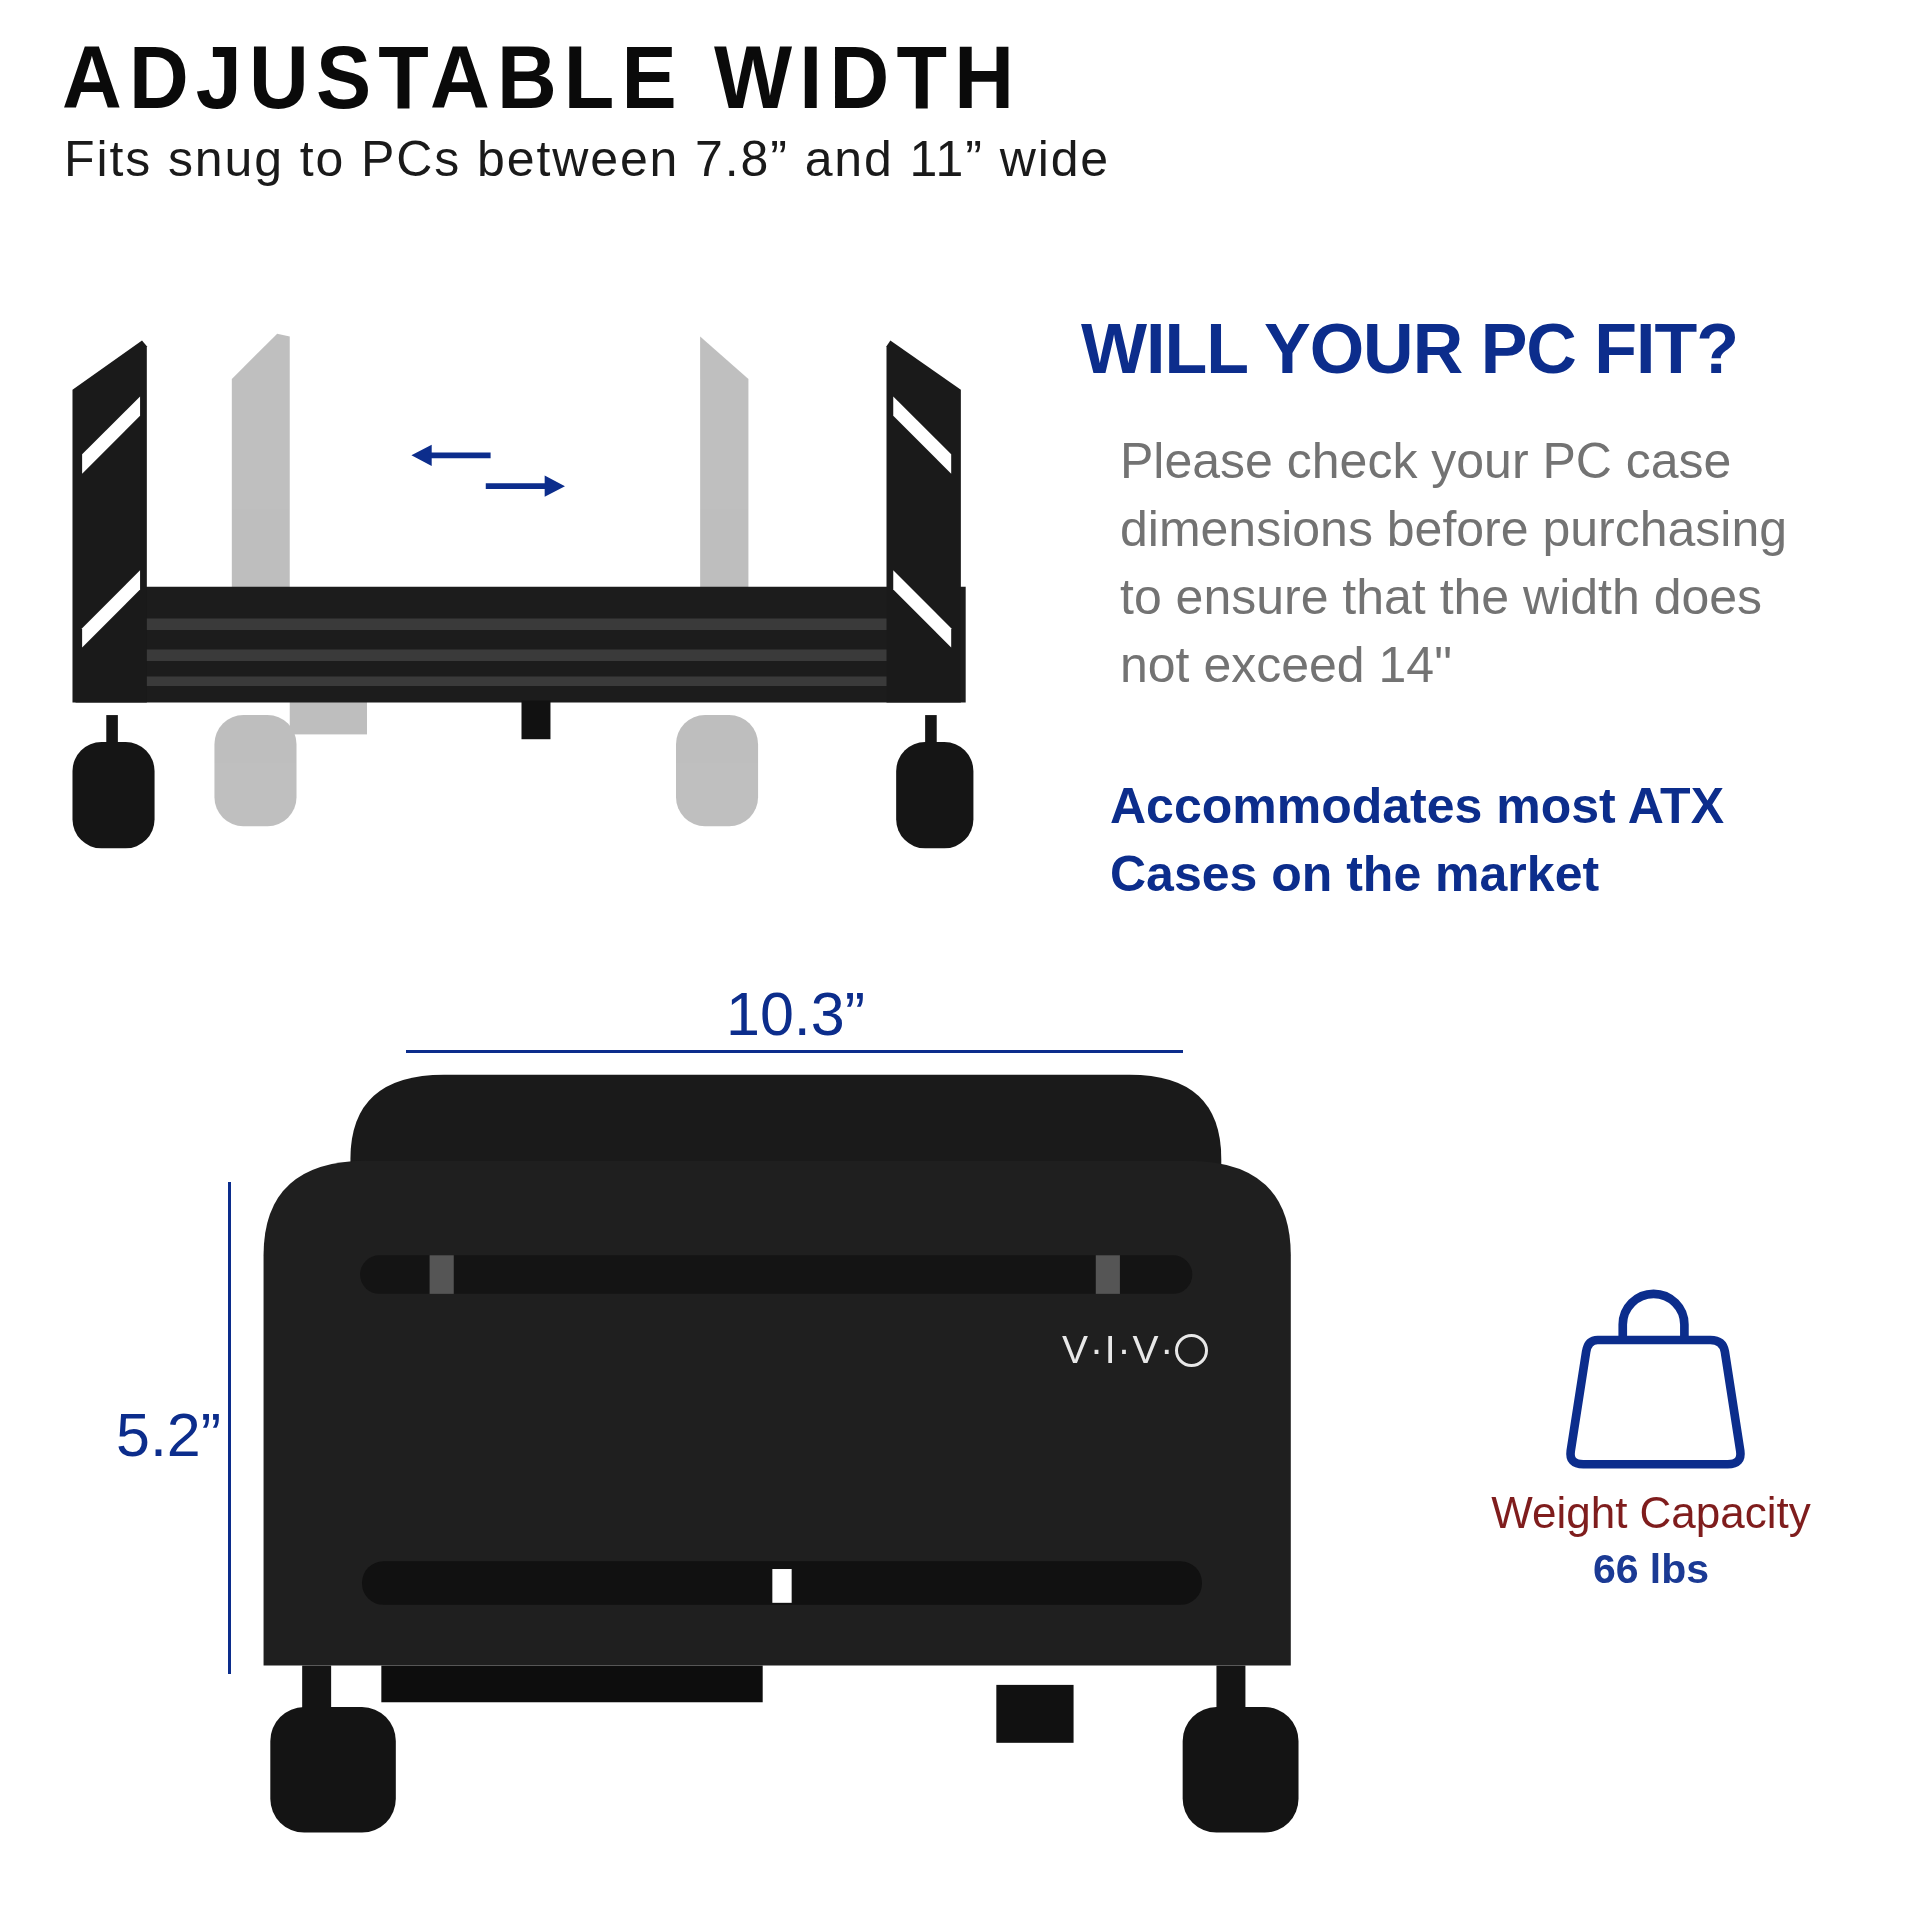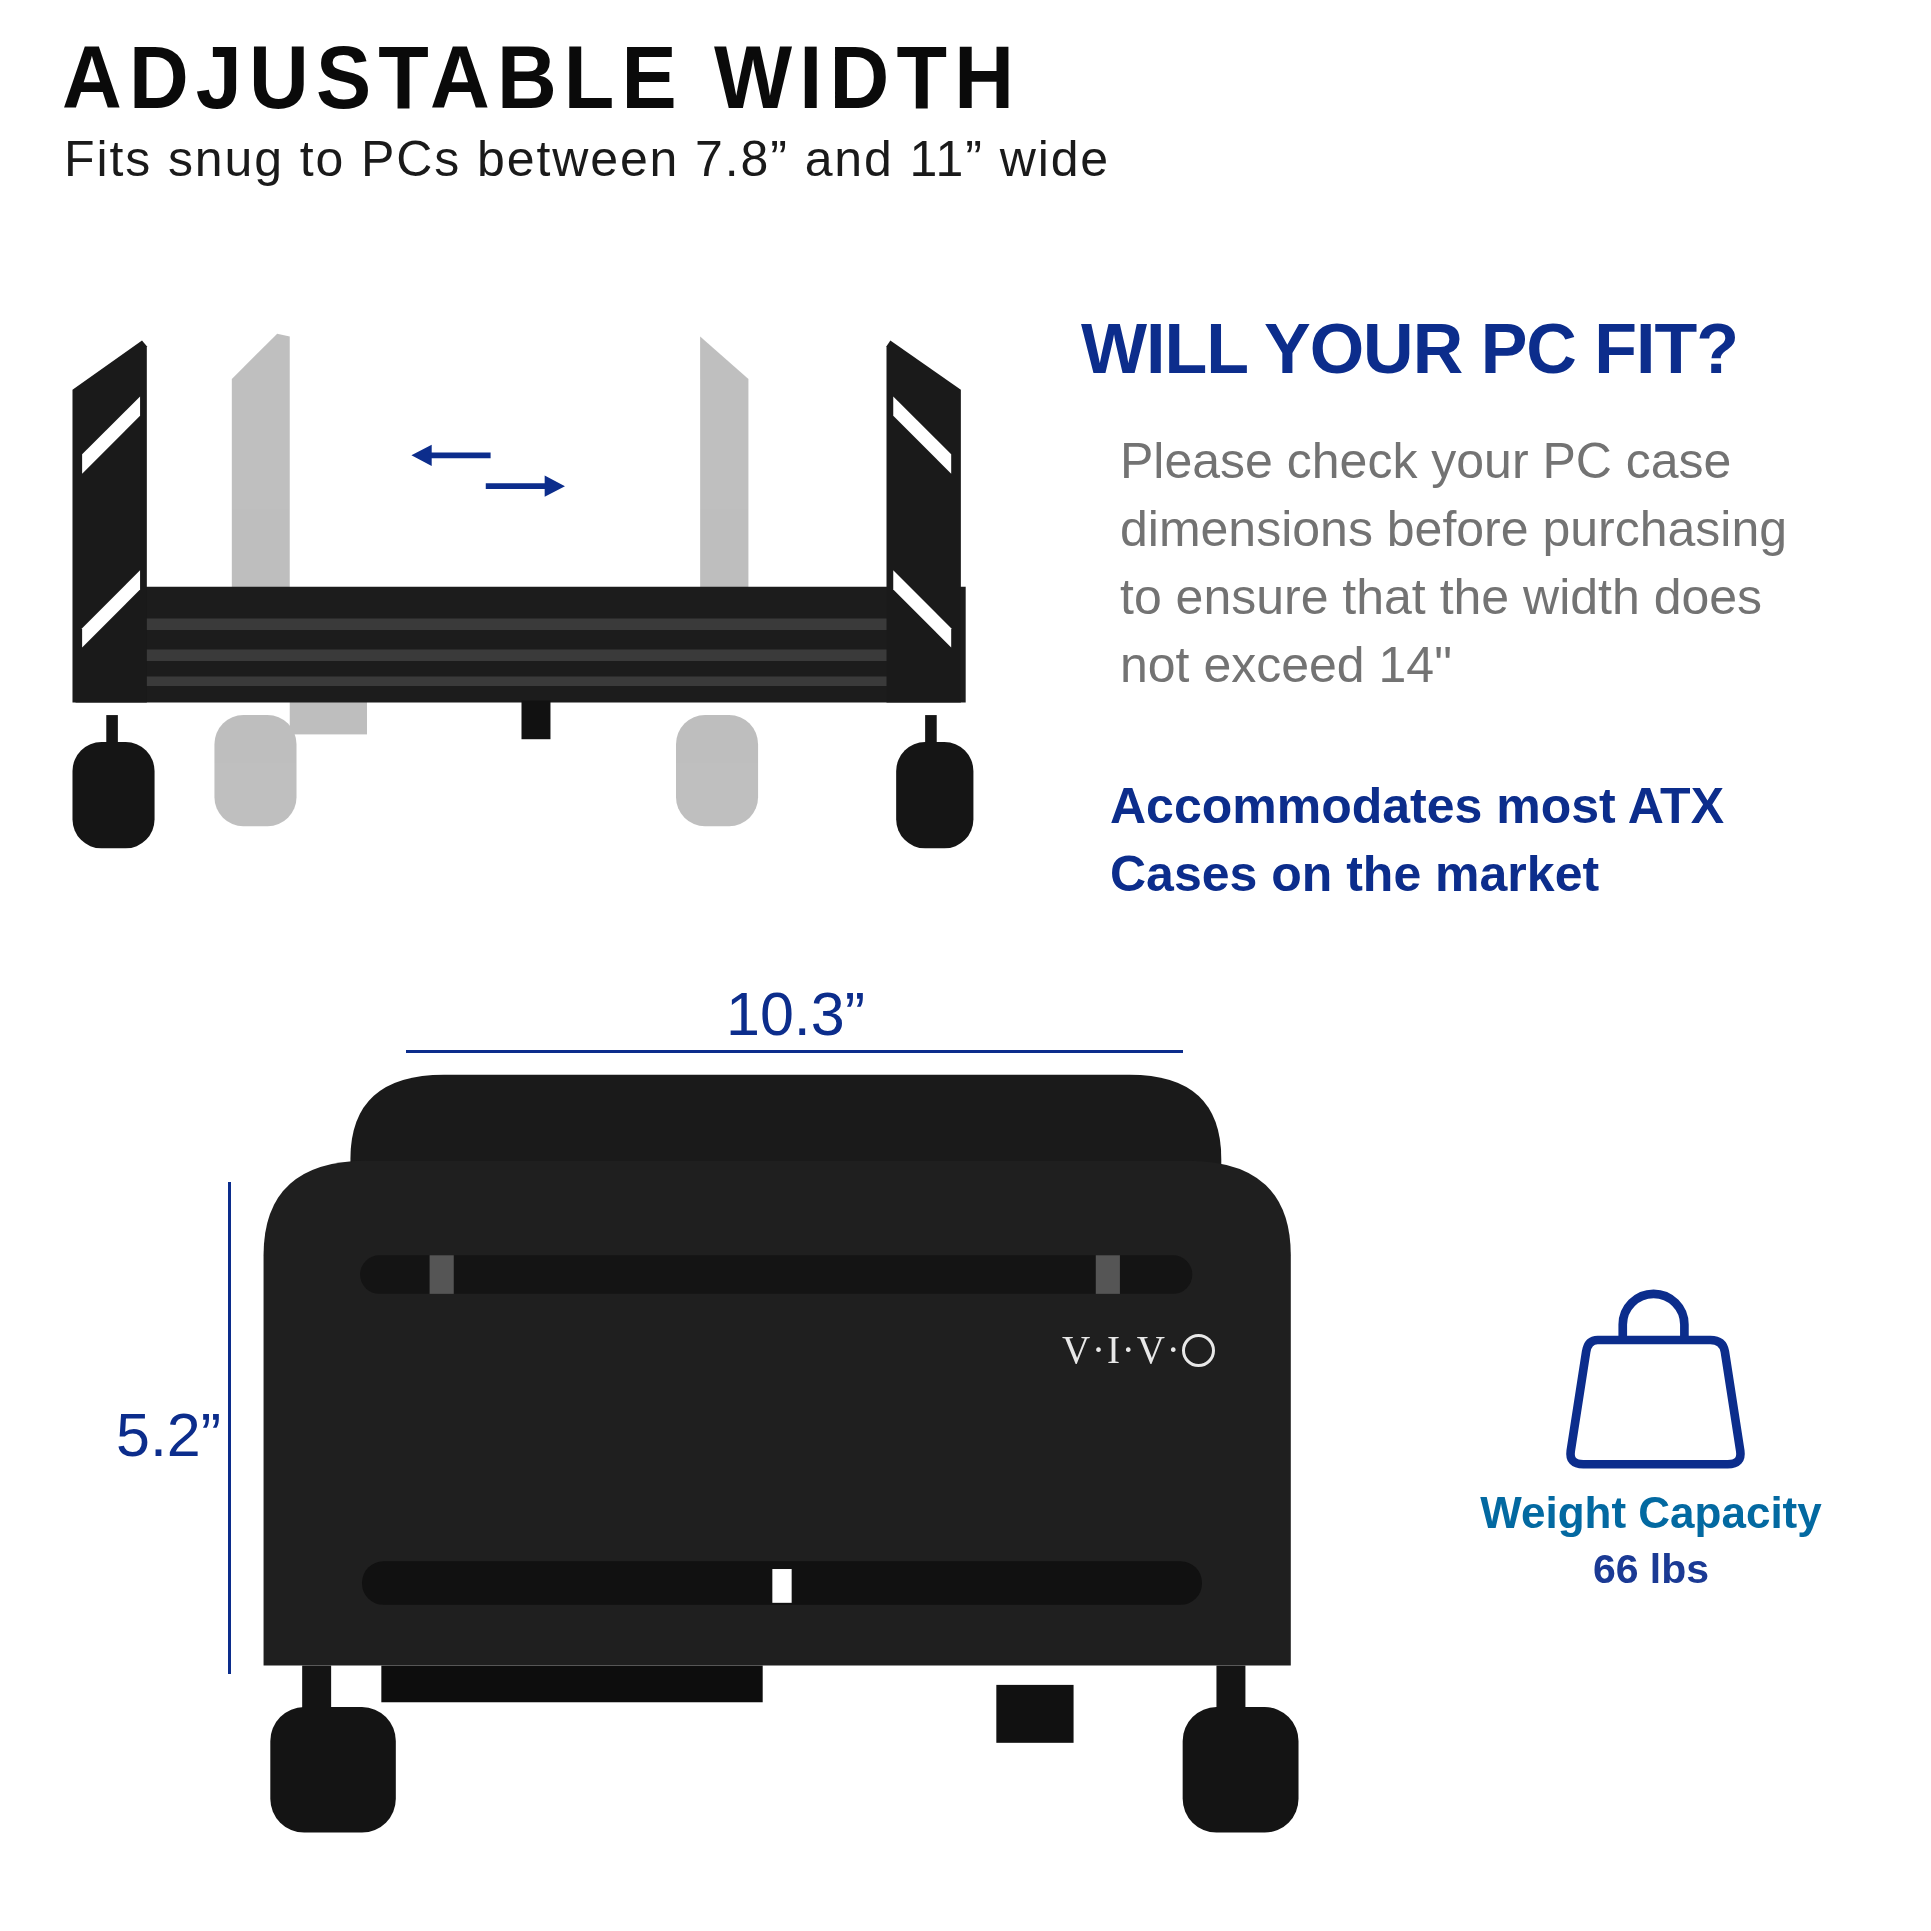--- a/index.html
+++ b/index.html
@@ -28,30 +28,30 @@
 
   
   .dim-text { color: #0c2d8c; font-size: 61px; line-height: 54px; white-space: nowrap; }
   #width-dim-label { left: 726px; top: 987px; }
   #width-dim-line { left: 406px; top: 1050px; width: 777px; height: 2.9px; background: #0c2d8c; }
   #height-dim-label { left: 116px; top: 1408px; }
   #height-dim-line { left: 228px; top: 1182px; width: 2.9px; height: 492px; background: #0c2d8c; }
 
   
   #weight-icon { left: 1564px; top: 1286px; width: 183px; height: 188px; }
-  #weight-title { left: 1448px; width: 406px; top: 1487px; text-align: center; font-size: 44px; font-weight: 700; color: #0369a1; line-height: 52px; }
+  #weight-title { left: 1448px; width: 406px; top: 1487px; text-align: center; font-size: 44px; font-weight: 400; color: #7f1d1d; line-height: 52px; }
   #weight-value { left: 1448px; width: 406px; top: 1545px; text-align: center; font-size: 41px; font-weight: 700; color: #1b3a94; line-height: 48px; }
 
   
   #top-product { left: 58px; top: 319px; width: 927px; height: 628px; }
   #front-product { left: 251px; top: 1062px; width: 1062px; height: 792px; }
 
   #vivo-logo {
     left: 1062px; top: 1330px; color: #e8e8e8; font-size: 39px; letter-spacing: 1.9px;
-    font-family: Liberation Serif, serif; line-height: 39px; white-space: nowrap;
+    font-family: Liberation Sans, sans-serif; line-height: 39px; white-space: nowrap;
   }
 </style>
 </head>
 <body>
 
 <div id="title" class="abs">ADJUSTABLE WIDTH</div>
 <div id="subtitle" class="abs">Fits snug to PCs between 7.8” and 11” wide</div>
 
 <svg id="top-product" class="abs" viewBox="60 330 960 650" xmlns="http://www.w3.org/2000/svg">
 

